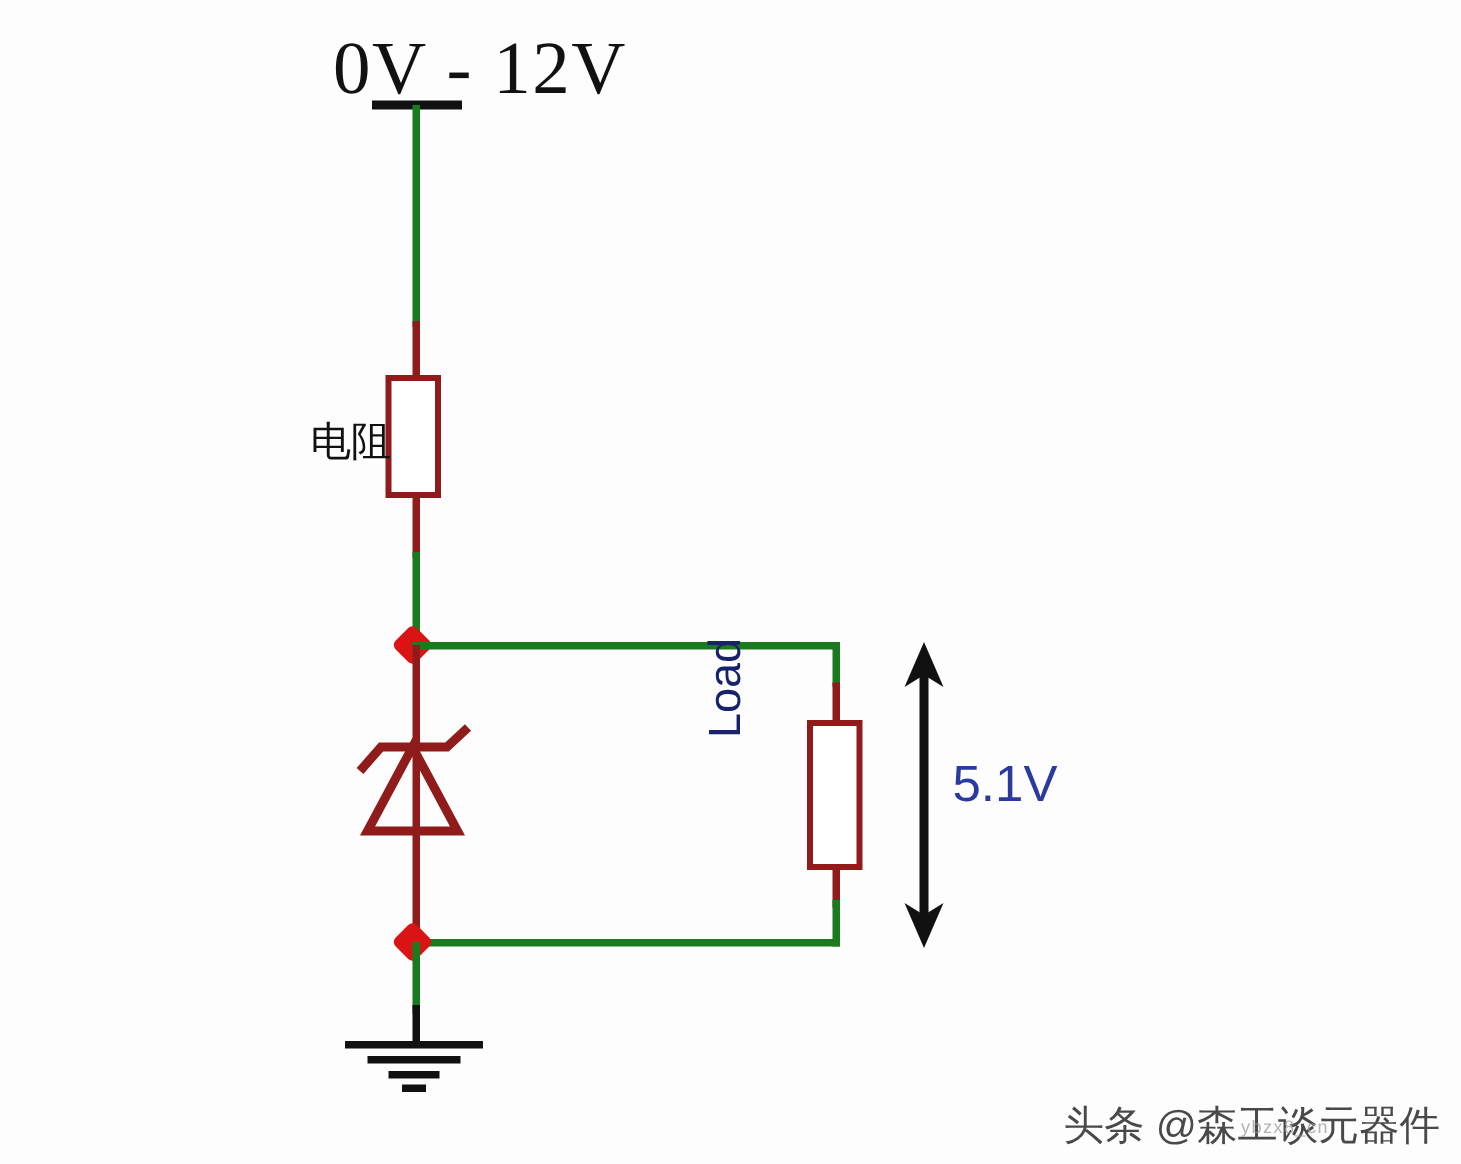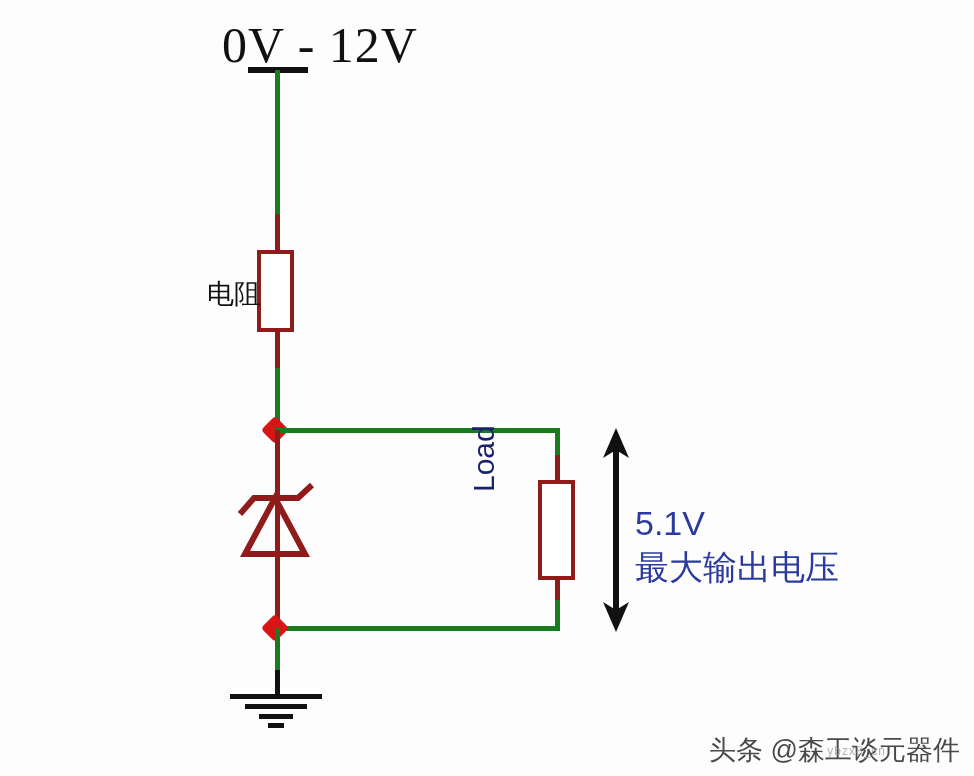--- a/index.html
+++ b/index.html
@@ -239,19 +239,18 @@
   </div>
 
   <svg id="measure-arrow" viewBox="0 0 36 204">
     <line x1="18" y1="16" x2="18" y2="188" stroke="#111111" stroke-width="6"></line>
     <polygon points="18,0 31,30 18,22 5,30" fill="#111111"></polygon>
     <polygon points="18,204 5,174 18,182 31,174" fill="#111111"></polygon>
   </svg>
 
   <div class="label" id="output-label">
     <span class="ov">5.1V</span>
-    <span class="ov">最大输出电压</span>
   </div>
 
   <div id="watermark">头条 @森工谈元器件</div>
   <div id="watermark-overlay">ybzx8_cn</div>
 
 </div>
 
 </body></html>

